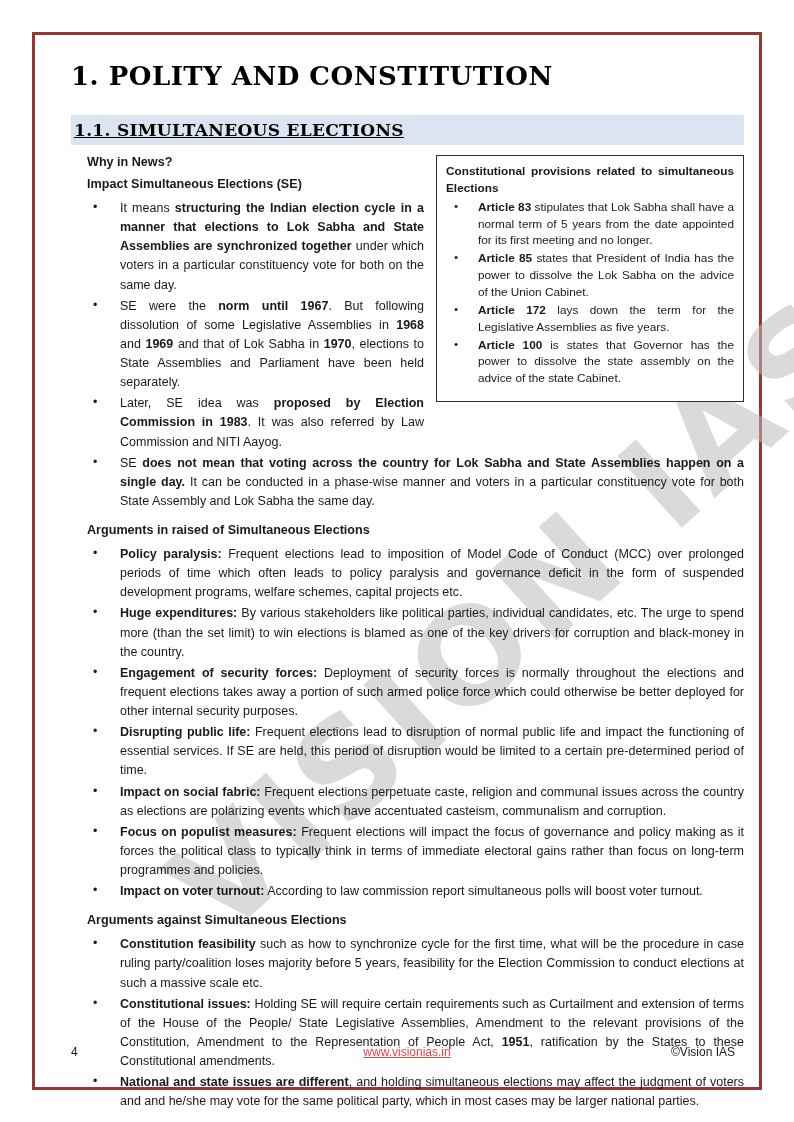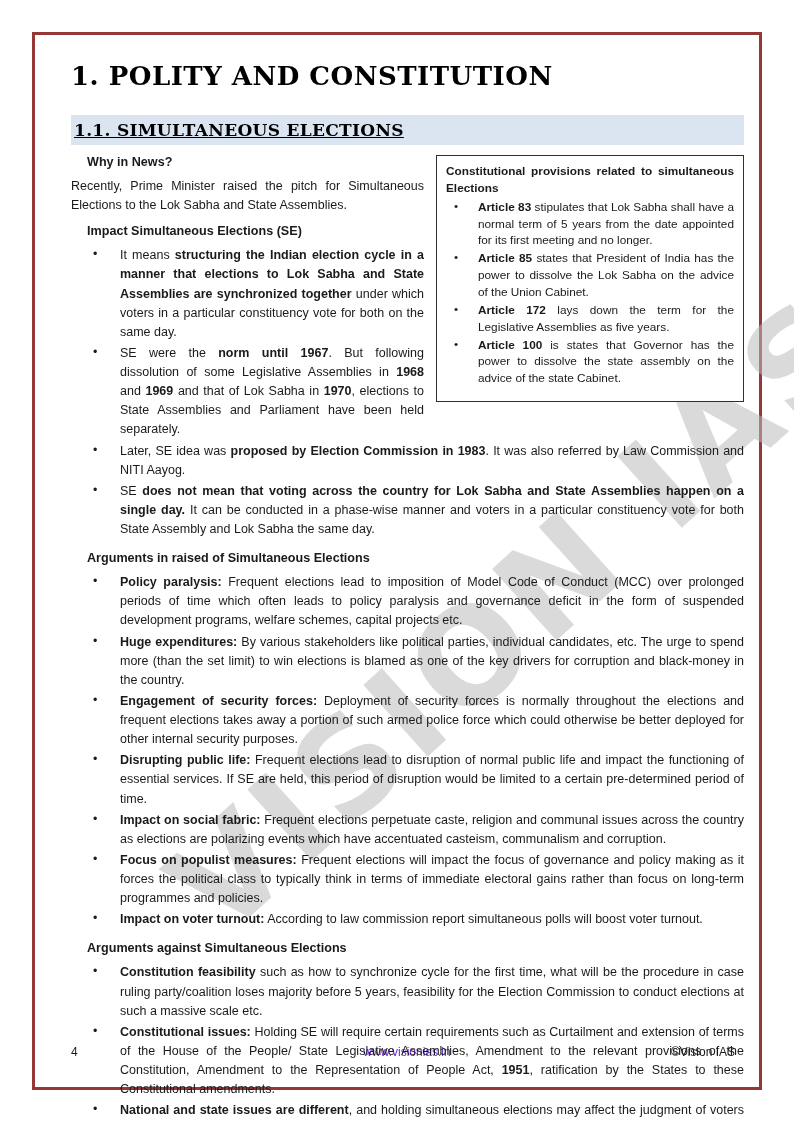--- a/index.html
+++ b/index.html
@@ -102,21 +102,22 @@
     position: absolute;
     left: 36px; right: 16px;
     bottom: 26px;
     font-size: 12px;
     height: 16px;
   }
   .footer .page-num { position: absolute; left: 0; top: 0; }
   .footer .site-link {
     position: absolute; left: 50%; top: 0;
     transform: translateX(-50%);
-    color: #6d28d9;
+    color: #ef4444;
+    text-decoration: underline;
     cursor: pointer;
   }
   .footer .copyright { position: absolute; right: 8px; top: 0; }
 </style>
 </head>
 <body>
 
 <div class="page">
   <div class="page-frame">
     <div class="watermark">VISION IAS</div>
@@ -131,21 +132,20 @@
           <div class="box-heading">Constitutional provisions related to simultaneous Elections</div>
           <ul class="blist">
               <li><span class="marker">•</span><span class="b">Article 83</span><span> stipulates that Lok Sabha shall have a normal term of 5 years from the date appointed for its first meeting and no longer.</span></li>
               <li><span class="marker">•</span><span class="b">Article 85</span><span> states that President of India has the power to dissolve the Lok Sabha on the advice of the Union Cabinet.</span></li>
               <li><span class="marker">•</span><span class="b">Article 172</span><span> lays down the term for the Legislative Assemblies as five years.</span></li>
               <li><span class="marker">•</span><span class="b">Article 100</span><span> is states that Governor has the power to dissolve the state assembly on the advice of the state Cabinet.</span></li>
             </ul>
         </div>
 
         <div class="sub-heading">Why in News?</div>
-        <p class="para">Recently, Prime Minister raised the pitch for Simultaneous Elections to the Lok Sabha and State Assemblies.</p>
 
         <div class="sub-heading">Impact Simultaneous Elections (SE)</div>
         <ul class="blist body-text">
             <li><span class="marker">•</span><span>It means </span><span class="b">structuring the Indian election cycle in a manner that elections to Lok Sabha and State Assemblies are synchronized together</span><span> under which voters in a particular constituency vote for both on the same day.</span></li>
             <li><span class="marker">•</span><span>SE were the </span><span class="b">norm until 1967</span><span>. But following dissolution of some Legislative Assemblies in </span><span class="b">1968</span><span> and </span><span class="b">1969</span><span> and that of Lok Sabha in </span><span class="b">1970</span><span>, elections to State Assemblies and Parliament have been held separately.</span></li>
             <li><span class="marker">•</span><span>Later, SE idea was </span><span class="b">proposed by Election Commission in 1983</span><span>. It was also referred by Law Commission and NITI Aayog.</span></li>
             <li><span class="marker">•</span><span>SE </span><span class="b">does not mean that voting across the country for Lok Sabha and State Assemblies happen on a single day.</span><span> It can be conducted in a phase-wise manner and voters in a particular constituency vote for both State Assembly and Lok Sabha the same day.</span></li>
           </ul>
 
         <div class="sub-heading" style="margin-top:12px">Arguments in raised of Simultaneous Elections</div>

